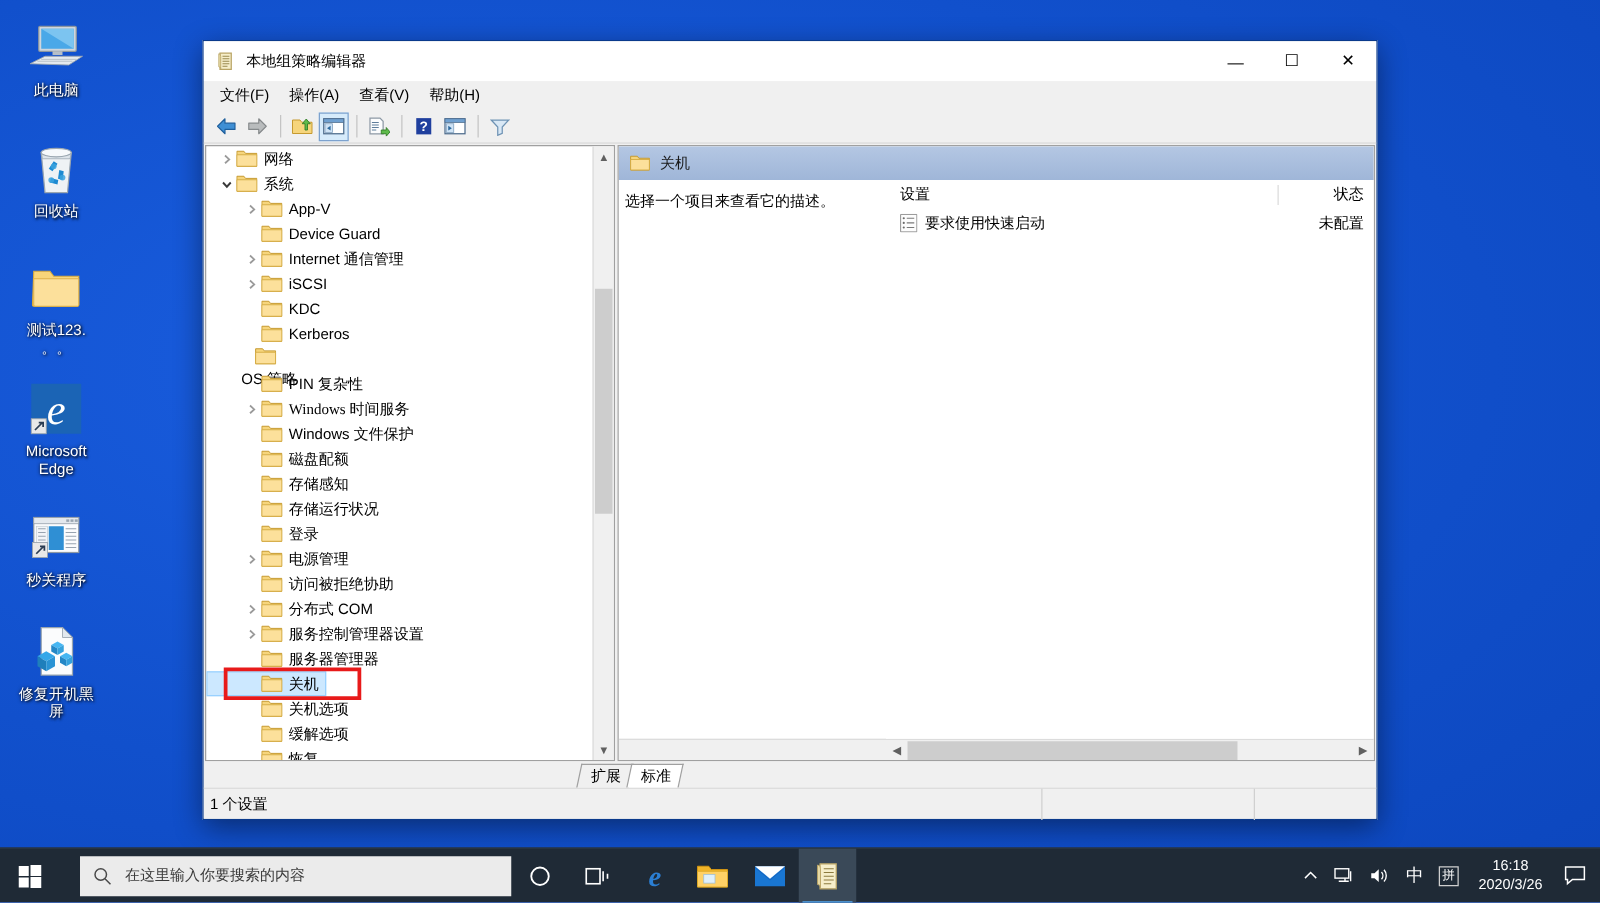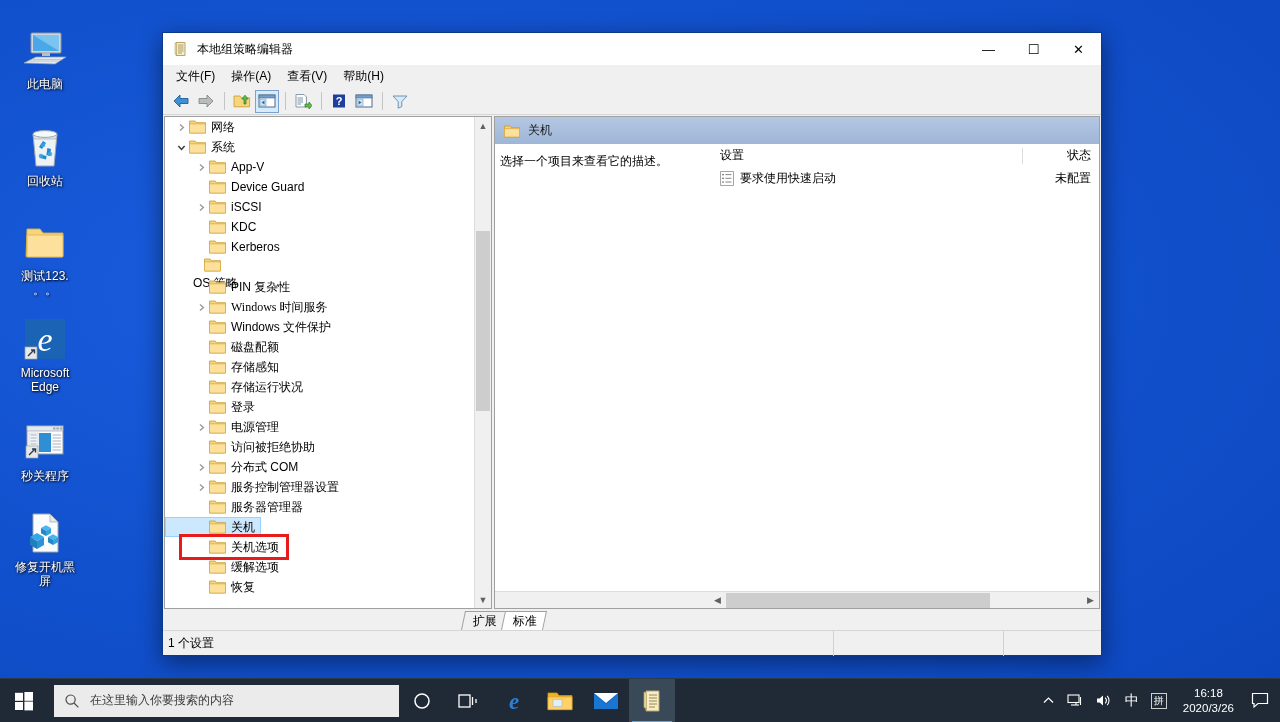--- a/index.html
+++ b/index.html
@@ -9,21 +9,21 @@
     font-family: "Liberation Sans", "DejaVu Sans", sans-serif;
   }
   body {
     background: #1455d4;
     background-image: radial-gradient(ellipse at 30% 40%, #1a5ee0 0%, #1150cc 55%, #0c46bd 100%);
     position: relative;
   }
 
   
   #desktop-icons {
-    position: absolute; left: 0; top: 16px; width: 90px;
+    position: absolute; left: 0; top: 4px; width: 90px;
   }
   .desk-icon {
     width: 74px; margin: 0 auto; padding-top: 8px;
     text-align: center; cursor: default;
   }
   .desk-icon .glyph {
     height: 48px; display: flex; align-items: center; justify-content: center;
     position: relative;
   }
   .desk-icon .lbl {
@@ -234,21 +234,21 @@
     position: absolute; left: 0; bottom: 0; width: 1280px; height: 44px;
     background: #1f2a36; display: flex; align-items: center;
     border-top: 1px solid #2c3946;
   }
   #start-btn {
     width: 48px; height: 44px; display: flex; align-items: center; justify-content: center;
     cursor: default;
   }
   #search-box {
     width: 345px; height: 32px; background: #ebebeb;
-    display: flex; align-items: center; margin-left: 6px;
+    display: flex; align-items: center; margin-left: 16px;
     cursor: text;
   }
   #search-box .sicon { width: 36px; display: flex; align-items: center; justify-content: center; }
   #search-box .stext { font-size: 12px; color: #3b3b3b; }
   .tb-app {
     width: 46px; height: 44px; display: flex; align-items: center; justify-content: center;
     cursor: default; position: relative;
   }
   .tb-app.active { background: #3a4958; }
   .tb-app.active::after {
@@ -556,20 +556,34 @@
             <div class="inner" style="padding-left: 28px;">
               <div class="expander">
                 <svg width="9" height="9" viewBox="0 0 9 9">
                   <path d="M3 1.4 L6.4 4.5 L3 7.6" fill="none" stroke="#9a9a9a" stroke-width="1.4"></path>
                 </svg>
               </div>
               <div class="folder"><svg width="17" height="14" viewBox="0 0 17 14">
                   <path d="M0.5 1 h5.6 l1.3 1.7 h9.1 v10.3 h-16 z" fill="#f6d57c" stroke="#c69a30" stroke-width="0.8"></path>
                   <path d="M0.5 3.8 h16 v9.2 h-16 z" fill="#fce09b" stroke="#d4a93f" stroke-width="0.7"></path>
                 </svg></div>
+              <span>Internet 通信管理</span>
+            </div>
+          </div>
+          <div class="tree-row">
+            <div class="inner" style="padding-left: 28px;">
+              <div class="expander">
+                <svg width="9" height="9" viewBox="0 0 9 9">
+                  <path d="M3 1.4 L6.4 4.5 L3 7.6" fill="none" stroke="#9a9a9a" stroke-width="1.4"></path>
+                </svg>
+              </div>
+              <div class="folder"><svg width="17" height="14" viewBox="0 0 17 14">
+                  <path d="M0.5 1 h5.6 l1.3 1.7 h9.1 v10.3 h-16 z" fill="#f6d57c" stroke="#c69a30" stroke-width="0.8"></path>
+                  <path d="M0.5 3.8 h16 v9.2 h-16 z" fill="#fce09b" stroke="#d4a93f" stroke-width="0.7"></path>
+                </svg></div>
               <span>iSCSI</span>
             </div>
           </div>
           <div class="tree-row">
             <div class="inner" style="padding-left: 28px;">
               <div class="expander"></div>
               <div class="folder"><svg width="17" height="14" viewBox="0 0 17 14">
                   <path d="M0.5 1 h5.6 l1.3 1.7 h9.1 v10.3 h-16 z" fill="#f6d57c" stroke="#c69a30" stroke-width="0.8"></path>
                   <path d="M0.5 3.8 h16 v9.2 h-16 z" fill="#fce09b" stroke="#d4a93f" stroke-width="0.7"></path>
                 </svg></div>

